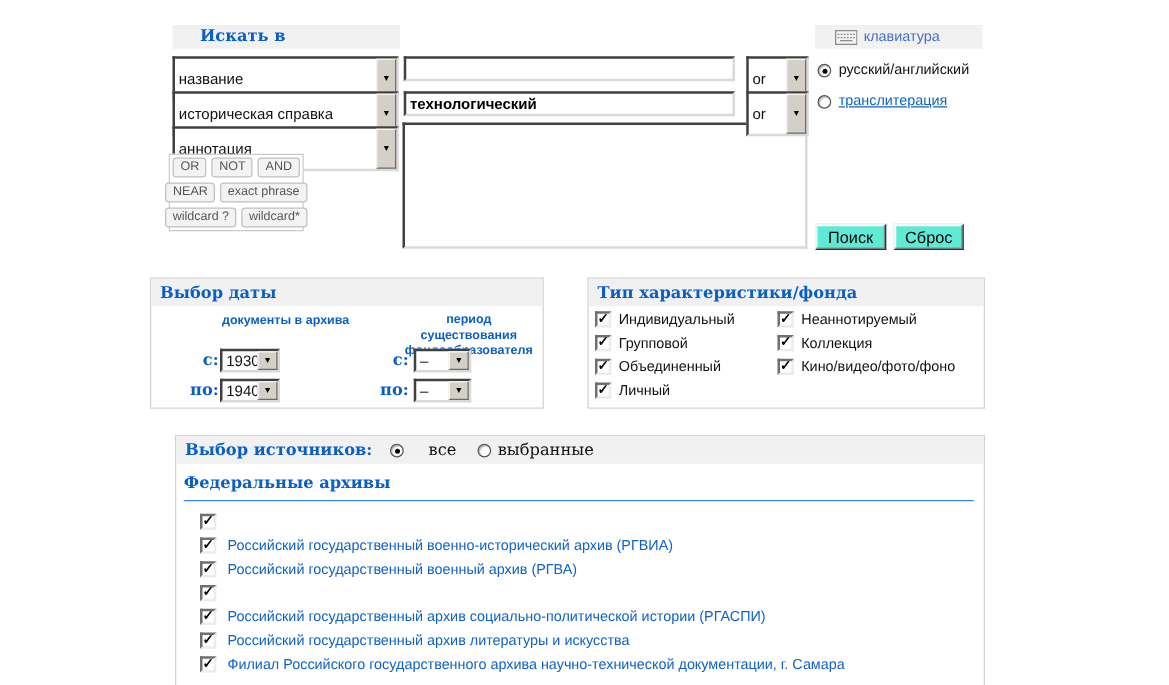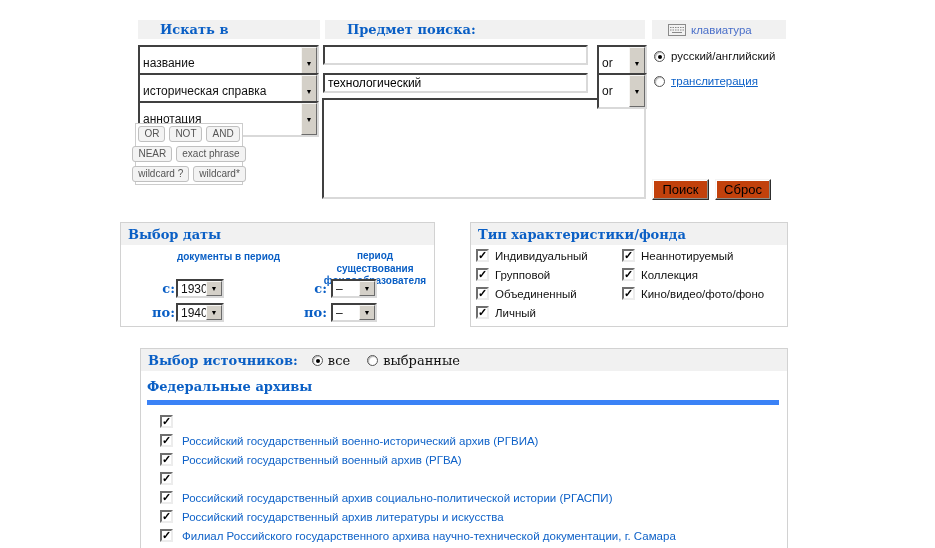--- a/index.html
+++ b/index.html
@@ -32,47 +32,44 @@
               display:flex;align-items:center;justify-content:center}
   .wsel .dbtn i{font-style:normal;font-size:7px;line-height:7px;color:#000}
   .wsel.h19{height:19px}
   
   .opbox{position:absolute;border:1px solid #ccc;background:#fff;display:flex;flex-direction:column;
          align-items:center;justify-content:center;gap:4px;padding:4px 2px}
   .oprow{display:flex;gap:4px;justify-content:center}
   .opbtn{font-size:10px;color:#555;background:#f3f3f3;border:1px solid #c0c0c0;border-radius:3px;
          padding:1px 5px;white-space:nowrap;cursor:pointer;line-height:12px}
   
-  .sysbtn{position:absolute;height:21px;background:#c2410c;border:1px solid;border-color:#f4f4f4 #2e2e2e #2e2e2e #f4f4f4;
+  .sysbtn{position:absolute;height:21px;background:#5eead4;border:1px solid;border-color:#f4f4f4 #2e2e2e #2e2e2e #f4f4f4;
           box-shadow:inset -1px -1px 0 #8e8b84, inset 1px 1px 0 #fff;
           font-size:13px;color:#000;display:flex;align-items:center;justify-content:center;cursor:pointer}
   
   .cb{display:inline-block;width:13px;height:13px;background:#fff;border:2px solid;flex:0 0 13px;
       border-color:#6f6f6f #ececec #ececec #6f6f6f;position:relative;cursor:pointer}
   .cb i{font-style:normal;font-weight:bold;font-size:11px;line-height:10px;position:absolute;left:0px;top:-1px;color:#000}
   .rad{display:inline-block;width:11px;height:11px;border-radius:50%;background:#fff;border:1px solid #555;
        box-shadow:inset 1px 1px 1px #b5b5b5;position:relative;flex:0 0 11px;cursor:pointer}
   .rad.sel::after{content:"";position:absolute;left:3px;top:3px;width:4px;height:4px;border-radius:50%;background:#000}
   .row{display:flex;align-items:center;gap:6px;position:absolute}
   .box{position:absolute;border:1px solid #d2d2d2;background:#fff}
   .boxhdr{height:22px;background:var(--strip-bg);display:flex;align-items:center;padding:0 7px}
-  .grouphdr{margin:6px 8px 0 6px;padding-bottom:5px;border-bottom:5px solid #3b82f6}
+  .grouphdr{margin:6px 8px 0 6px;padding-bottom:5px;border-bottom:1px solid #3b82f6}
   .srcrow{display:flex;align-items:center;gap:9px;height:19px;padding-left:19px}
   .kbd-icon{display:inline-block;margin-right:5px;line-height:0}
 </style>
 </head>
 <body>
 
 <div id="canvas">
 
   <div class="strip" style="left:138px;top:20px;width:182px">
     <span class="serifhdr">Искать в</span>
-  </div>
-  <div class="strip" style="left:325px;top:20px;width:320px">
-    <span class="serifhdr">Предмет поиска:</span>
   </div>
   <div class="strip" style="left:652px;top:20px;width:134px;padding-left:16px">
     <span class="kbd-icon">
       <svg width="18" height="12" viewBox="0 0 18 12">
         <rect x="0.5" y="0.5" width="17" height="11" fill="#f2f2f2" stroke="#8a8a8a"></rect>
         <line x1="2" y1="3.5" x2="16" y2="3.5" stroke="#8a8a8a" stroke-dasharray="1.5 1"></line>
         <line x1="2" y1="6" x2="16" y2="6" stroke="#8a8a8a" stroke-dasharray="1.5 1"></line>
         <line x1="4" y1="8.5" x2="14" y2="8.5" stroke="#8a8a8a"></line>
       </svg>
     </span>
@@ -108,21 +105,21 @@
       <span class="opbtn">NEAR</span>
       <span class="opbtn">exact phrase</span>
     </div>
     <div class="oprow">
       <span class="opbtn">wildcard ?</span>
       <span class="opbtn">wildcard*</span>
     </div>
   </div>
 
   <input class="winput" style="left: 323px; top: 45px; width: 265px;" value="">
-  <input class="winput" style="left: 323px; top: 73px; width: 265px;" value="технологический">
+  <input class="winput" style="left: 323px; top: 73px; width: 265px; font-weight: bold;" value="технологический">
   <textarea class="wta" style="left: 322px; top: 98px; width: 324px; height: 101px;"></textarea>
 
   <div class="wsel" style="left:597px;top:45px;width:50px">
     <span class="val">or</span>
     <span class="dbtn">
         <i>▼</i>
       </span>
   </div>
   <div class="wsel" style="left:597px;top:73px;width:50px">
     <span class="val">or</span>
@@ -140,21 +137,21 @@
     <a class="lnk u">транслитерация</a>
   </div>
 
   <button class="sysbtn" style="left:652px;top:179px;width:57px">Поиск</button>
   <button class="sysbtn" style="left:715px;top:179px;width:56px">Сброс</button>
 
   <div class="box" style="left:120px;top:222px;width:315px;height:105px">
     <div class="boxhdr">
       <span class="serifhdr">Выбор даты</span>
     </div>
-    <div class="abs sbb" style="left:45px;top:28px;width:125px">документы в период</div>
+    <div class="abs sbb" style="left:45px;top:28px;width:125px">документы в архива</div>
     <div class="abs sbb" style="left:196px;top:27px;width:116px">период существования фондообразователя</div>
 
     <div class="abs cpo" style="left:18px;top:58px;width:36px">с:</div>
     <div class="wsel h19" style="left:55px;top:56px;width:48px">
       <span class="val">1930</span>
       <span class="dbtn">
           <i>▼</i>
         </span>
     </div>
     <div class="abs cpo" style="left:10px;top:82px;width:44px">по:</div>
@@ -226,21 +223,21 @@
           <i>✓</i>
         </span>
       <span class="blbl">Кино/видео/фото/фоно</span>
     </div>
   </div>
 
   <div class="box" style="left:140px;top:348px;width:648px;height:200px;border-bottom:none">
     <div class="boxhdr">
       <span class="serifhdr">Выбор источников:</span>
       <span class="rad sel" style="margin-left:14px"></span>
-      <span class="seriflbl" style="margin-left:5px">все</span>
+      <span class="seriflbl" style="margin-left:20px">все</span>
       <span class="rad" style="margin-left:17px"></span>
       <span class="seriflbl" style="margin-left:5px">выбранные</span>
     </div>
     <div class="grouphdr">
       <span class="serifhdr">Федеральные архивы</span>
     </div>
     <div style="margin-top:7px">
       <div class="srcrow">
         <span class="cb">
             <i>✓</i>

